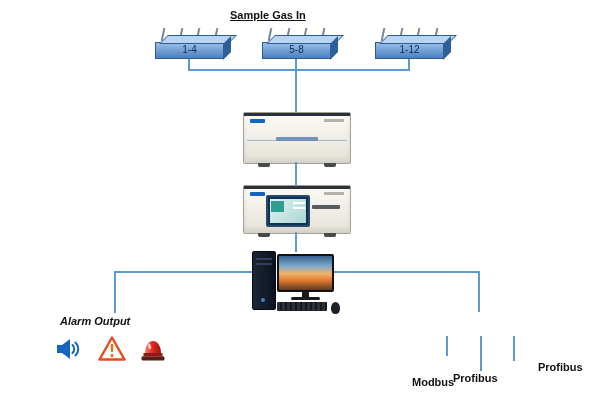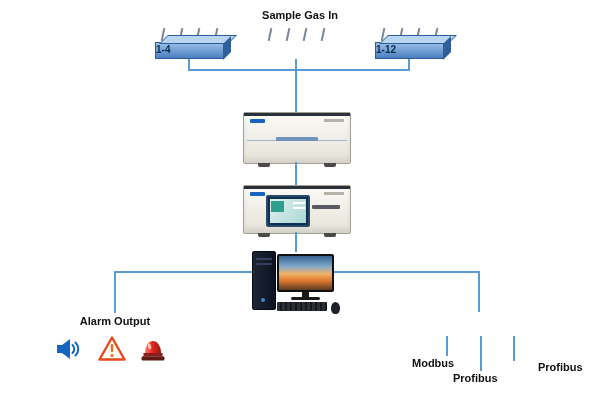--- a/index.html
+++ b/index.html
@@ -11,22 +11,22 @@
   .hline{position:absolute;height:2px;background:#5b9bd5;}
   .vline{position:absolute;width:2px;background:#5b9bd5;}
 
   
   .box3d{position:absolute;height:15px;background:linear-gradient(180deg,#9cc0e8,#4a7fc0);
          border:1px solid #2a5d99;}
   .box3d .face-top{position:absolute;left:3px;top:-8px;width:100%;height:7px;background:#b9d5f0;
          border:1px solid #2a5d99;transform:skewX(-45deg);transform-origin:0 100%;}
   .box3d .face-side{position:absolute;right:-8px;top:-3px;width:8px;height:16px;background:#2f5f98;
          transform:skewY(-45deg);}
-  .box3d .box-label{position:absolute;left:0;right:0;top:1px;
-         font-size:10px;font-weight:bold;color:#0d2b4e;}
+  .box3d .box-label{position:absolute;left:0;right:0;top:1px;text-align:center;
+         font-size:10px;font-weight:normal;color:#0d2b4e;}
 
   .whiskers{position:absolute;top:28px;height:14px;display:flex;justify-content:space-between;
          padding:0 7px;box-sizing:border-box;}
   .whiskers span{width:2px;height:13px;background:#76859a;transform:rotate(12deg);}
 
   
   .instrument{position:absolute;width:106px;background:linear-gradient(180deg,#fbfaf6,#e5e2d8);
          border:1px solid #a39f94;border-radius:2px;box-shadow:inset 0 -4px 5px rgba(0,0,0,.08);}
   .instrument .top-strip{position:absolute;top:0;left:0;right:0;height:3px;background:#2b313b;}
   .instrument .logo{position:absolute;top:6px;left:6px;width:15px;height:4px;background:#1565c0;border-radius:1px;}
@@ -69,21 +69,21 @@
   .procbox .proc-label{position:absolute;left:0;right:0;top:5px;text-align:center;
          font-size:11px;font-weight:bold;color:#ffffff;}
 
   .icon{position:absolute;}
 </style>
 </head>
 <body>
 
 <div id="canvas">
 
-  <div class="label" style="left:230px;top:9px;width:140px;text-align:center;">Sample Gas In</div>
+  <div class="label" style="left:230px;top:9px;width:140px;text-align:left;text-decoration:underline;">Sample Gas In</div>
 
   <div class="whiskers" style="left:155px;width:69px;">
     <span></span>
       <span></span>
       <span></span>
       <span></span>
     </div>
   <div class="whiskers" style="left:262px;width:69px;">
     <span></span>
       <span></span>
@@ -94,20 +94,25 @@
     <span></span>
       <span></span>
       <span></span>
       <span></span>
     </div>
 
   <div class="box3d" style="left:155px;top:42px;width:67px;">
     <div class="face-top"></div>
     <div class="face-side"></div>
     <div class="box-label">1-4</div>
+  </div>
+  <div class="box3d" style="left:262px;top:42px;width:67px;">
+    <div class="face-top"></div>
+    <div class="face-side"></div>
+    <div class="box-label">5-8</div>
   </div>
   <div class="box3d" style="left:375px;top:42px;width:67px;">
     <div class="face-top"></div>
     <div class="face-side"></div>
     <div class="box-label">1-12</div>
   </div>
 
   <div class="vline" style="left:188px;top:59px;height:12px;"></div>
   <div class="vline" style="left:408px;top:59px;height:12px;"></div>
   <div class="hline" style="left:188px;top:69px;width:222px;"></div>
@@ -153,21 +158,21 @@
   <div class="stand-neck"></div>
   <div class="stand-base"></div>
   <div class="keyboard"></div>
   <div class="mouse"></div>
 
   <div class="hline" style="left:114px;top:271px;width:138px;"></div>
   <div class="vline" style="left:114px;top:271px;height:42px;"></div>
   <div class="hline" style="left:334px;top:271px;width:146px;"></div>
   <div class="vline" style="left:478px;top:271px;height:41px;"></div>
 
-  <div class="label" style="left:60px;top:315px;width:110px;text-align:center;">Alarm Output</div>
+  <div class="label" style="left:60px;top:315px;width:110px;text-align:left;font-style:italic;">Alarm Output</div>
 
   <div class="icon" style="left:56px;top:336px;width:26px;height:26px;">
     <svg width="26" height="26" viewBox="0 0 26 26">
       <rect x="1" y="9" width="6" height="8" fill="#1565c0"></rect>
       <polygon points="6,9 14,3 14,23 6,17" fill="#1565c0"></polygon>
       <path d="M16.5 9 a5.5 5.5 0 0 1 0 8" stroke="#1565c0" stroke-width="2" fill="none" stroke-linecap="round"></path>
       <path d="M19.5 6.5 a9 9 0 0 1 0 13" stroke="#1565c0" stroke-width="2" fill="none" stroke-linecap="round"></path>
     </svg>
   </div>
 
@@ -193,17 +198,17 @@
       <rect x="3.5" y="17" width="19" height="3.2" fill="#8c1d18"></rect>
       <rect x="1.5" y="20.2" width="23" height="4.2" rx="1.5" fill="#5f1b14"></rect>
     </svg>
   </div>
 
 
   <div class="vline" style="left:446px;top:336px;height:20px;"></div>
   <div class="vline" style="left:480px;top:336px;height:35px;"></div>
   <div class="vline" style="left:513px;top:336px;height:25px;"></div>
 
-  <div class="label" style="left:412px;top:357px;">Modbus</div>
+  <div class="label" style="left:412px;top:376px;">Modbus</div>
   <div class="label" style="left:453px;top:372px;">Profibus</div>
   <div class="label" style="left:502px;top:361px;padding-left:36px;">Profibus</div>
 
 </div>
 
 </body></html>

